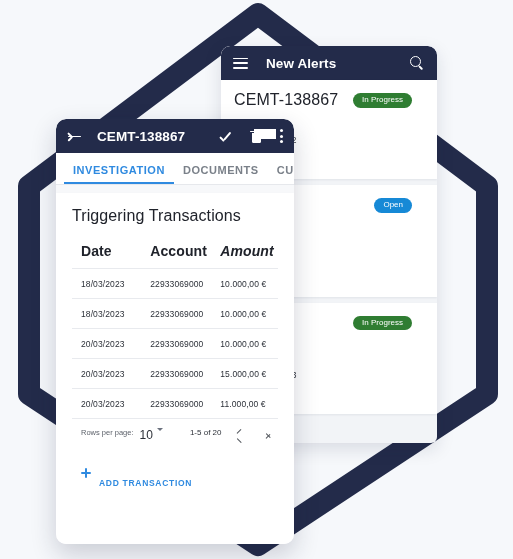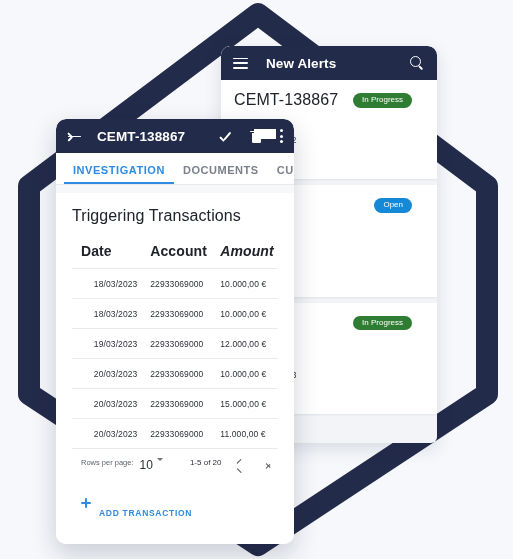--- a/index.html
+++ b/index.html
@@ -218,21 +218,21 @@
   table.txn th.c-date { width: 38%; padding-left: 9px;}
   table.txn th.c-acct { width: 34%; }
   table.txn th.c-amt  { width: 28%; font-style: italic; }
   table.txn td {
     font-size: 8.5px;
     color: #2c3038;
     padding: 9.5px 0 9.5px 0;
     border-top: 1px solid #e8eaee;
     letter-spacing: .1px;
   }
-  table.txn td.c-date { padding-left: 9px; text-align: center; }
+  table.txn td.c-date { padding-left: 9px; }
 
   #pager {
     display: flex;
     border-top: 1px solid #e8eaee;
     padding: 9px 0 0 0;
     font-size: 7.5px;
     color: #5d626b;
   }
   #pager .rpp-label { margin-left: 9px; }
   #pager .rpp-value { margin-left: 6px; font-size: 12px; color: #2c3038; }
@@ -381,25 +381,20 @@
           <tbody>
             <tr>
               <td class="c-date">18/03/2023</td>
               <td>22933069000</td>
               <td>10.000,00 €</td>
             </tr>
             <tr>
               <td class="c-date">18/03/2023</td>
               <td>22933069000</td>
               <td>10.000,00 €</td>
-            </tr>
-            <tr>
-              <td class="c-date">19/03/2023</td>
-              <td>22933069000</td>
-              <td>12.000,00 €</td>
             </tr>
             <tr>
               <td class="c-date">20/03/2023</td>
               <td>22933069000</td>
               <td>10.000,00 €</td>
             </tr>
             <tr>
               <td class="c-date">20/03/2023</td>
               <td>22933069000</td>
               <td>15.000,00 €</td>

